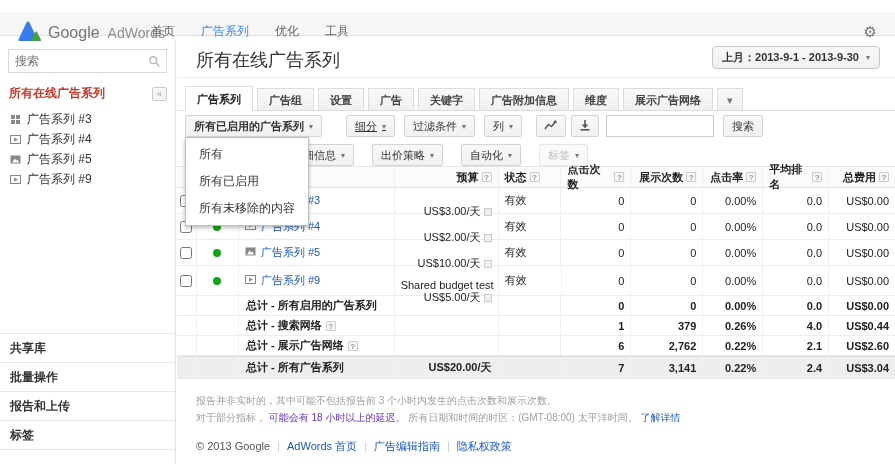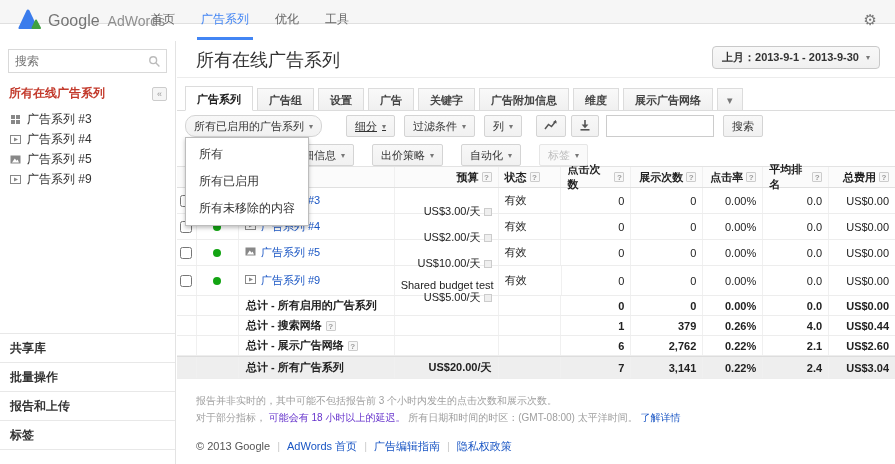--- a/index.html
+++ b/index.html
@@ -1,20 +1,20 @@
 <!DOCTYPE html>
 <html><head>
 <meta charset="utf-8">
 <style>
   * { margin:0; padding:0; box-sizing:border-box; }
   html,body { width:895px; height:464px; overflow:hidden; background:#fff;
     font-family:"Liberation Sans","DejaVu Sans",sans-serif; font-size:12px; color:#333; }
 
   
-  .topbar { position:absolute; top:0; left:0; right:0; height:24px; background:#f6f6f6; border-bottom:1px solid #e0e0e0; }
+  .topbar { position:absolute; top:12px; left:0; right:0; height:24px; background:#f6f6f6; border-bottom:1px solid #e0e0e0; }
   .logo { position:absolute; left:18px; top:9px; display:flex; align-items:center; gap:6px; }
   .logo-google { font-size:16px; color:#757575; }
   .logo-adwords { font-size:14px; color:#8f8f8f; margin-left:2px; }
   .nav { position:absolute; left:138px; top:0; height:40px; display:flex; }
   .nav-item { padding:0 13px; line-height:39px; font-size:12px; font-weight:normal; color:#666; position:relative; cursor:pointer; }
   .nav-item.active { color:#4285f4; }
   .nav-item.active::after { content:""; position:absolute; left:9px; right:9px; bottom:0; height:3px; background:#4285f4; }
   .gear { position:absolute; right:18px; top:11px; font-size:15px; color:#777; cursor:pointer; line-height:18px; }
 
   
@@ -46,21 +46,21 @@
     background:linear-gradient(#f9f9f9,#f0f0f0); border:1px solid #dcdcdc; margin-right:4px; margin-bottom:-1px; cursor:pointer; white-space:nowrap; }
   .tab.active { background:#fff; border-bottom-color:#fff; color:#222; height:25px; line-height:25px; }
   .tab.more { padding:0 9px; color:#777; }
 
   .toolbar { position:relative; height:30px; padding:4px 0 0 8px; display:flex; align-items:flex-start; }
   .btn { height:22px; padding:0 8px; display:inline-flex; align-items:center; gap:5px;
     background:linear-gradient(#f8f8f8,#f1f1f1); border:1px solid #d4d4d4; border-radius:2px;
     font-size:11px; color:#333; cursor:pointer; white-space:nowrap; }
   .btn.disabled { color:#bcbcbc; border-color:#e6e6e6; background:#fafafa; cursor:default; }
   .btn.iconbtn { padding:0 7px; }
-  .filter-btn { font-weight:normal;border-radius:10px; }
+  .filter-btn { font-weight:bold; }
   .gap12 { margin-left:24px;text-decoration:underline; } .gap9 { margin-left:9px; } .gap14 { margin-left:14px; } .gap5 { margin-left:5px; }
   .tb-input { height:22px; width:108px; border:1px solid #ccc; margin-left:7px; padding:0 4px; font-size:11px; font-family:inherit; outline:none; }
 
   .action-bar { position:relative; height:25px; padding-left:46px; display:flex; align-items:flex-end; gap:18px; }
   .hidden-btn { width:42px; justify-content:flex-end; }
 
   
   .menu { position:absolute; left:8px; top:96px; min-width:120px; background:#fff; border:1px solid #bdbdbd;
     box-shadow:0 2px 4px rgba(0,0,0,.25); z-index:20; padding:3px 0; }
   .menu-item { padding:5px 13px; font-size:12px; color:#333; cursor:pointer; white-space:nowrap; }

